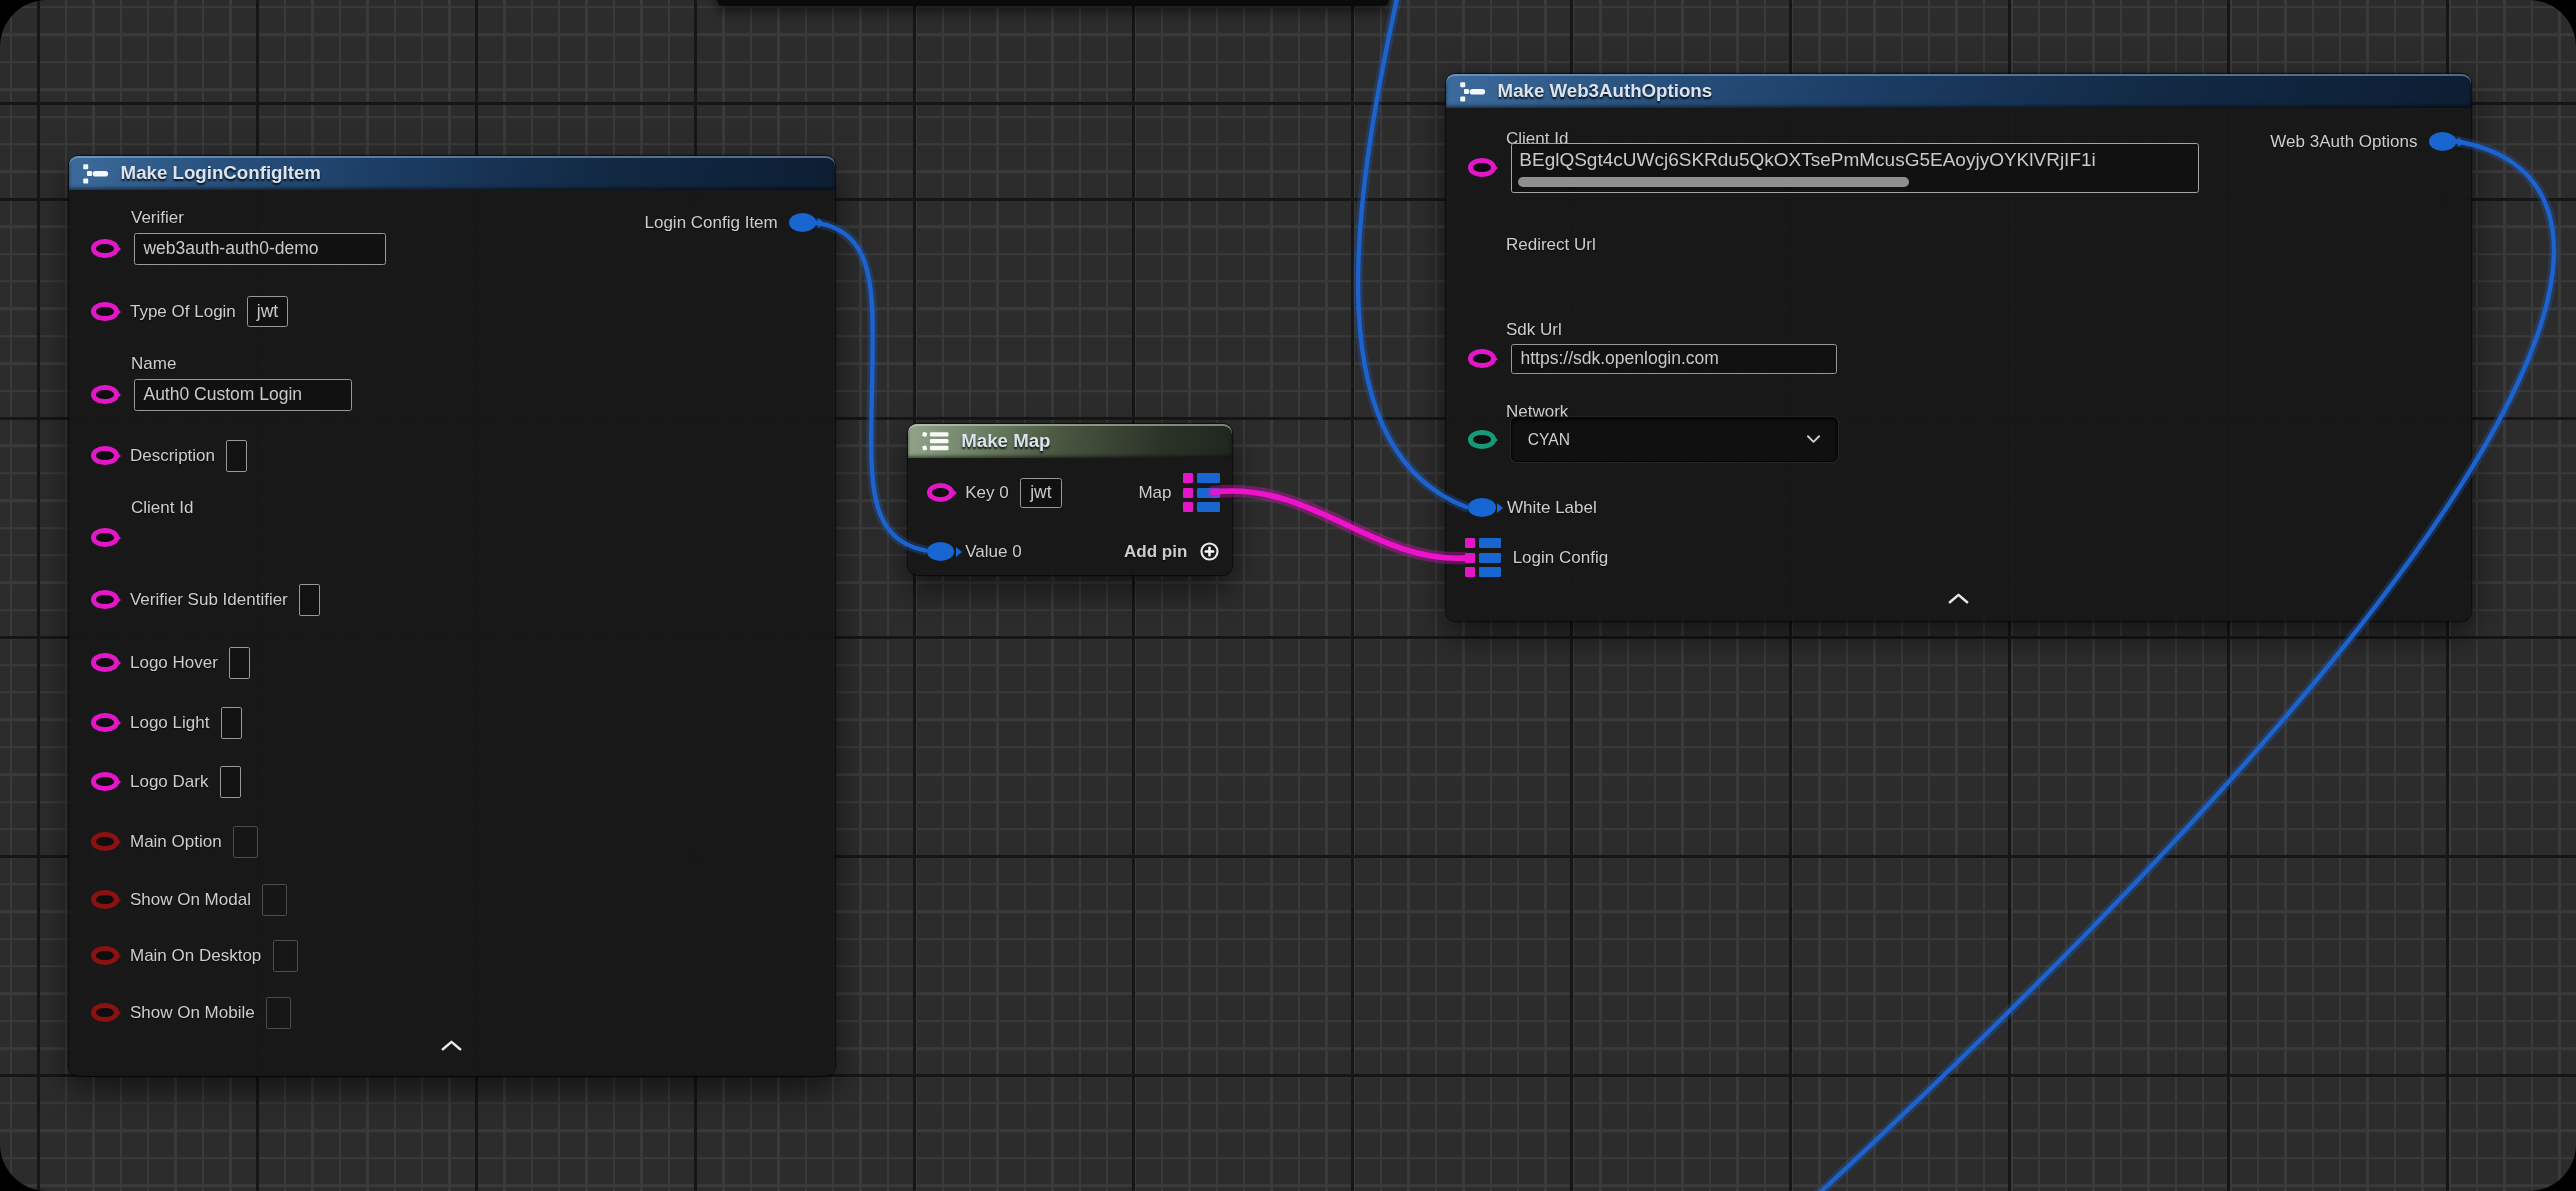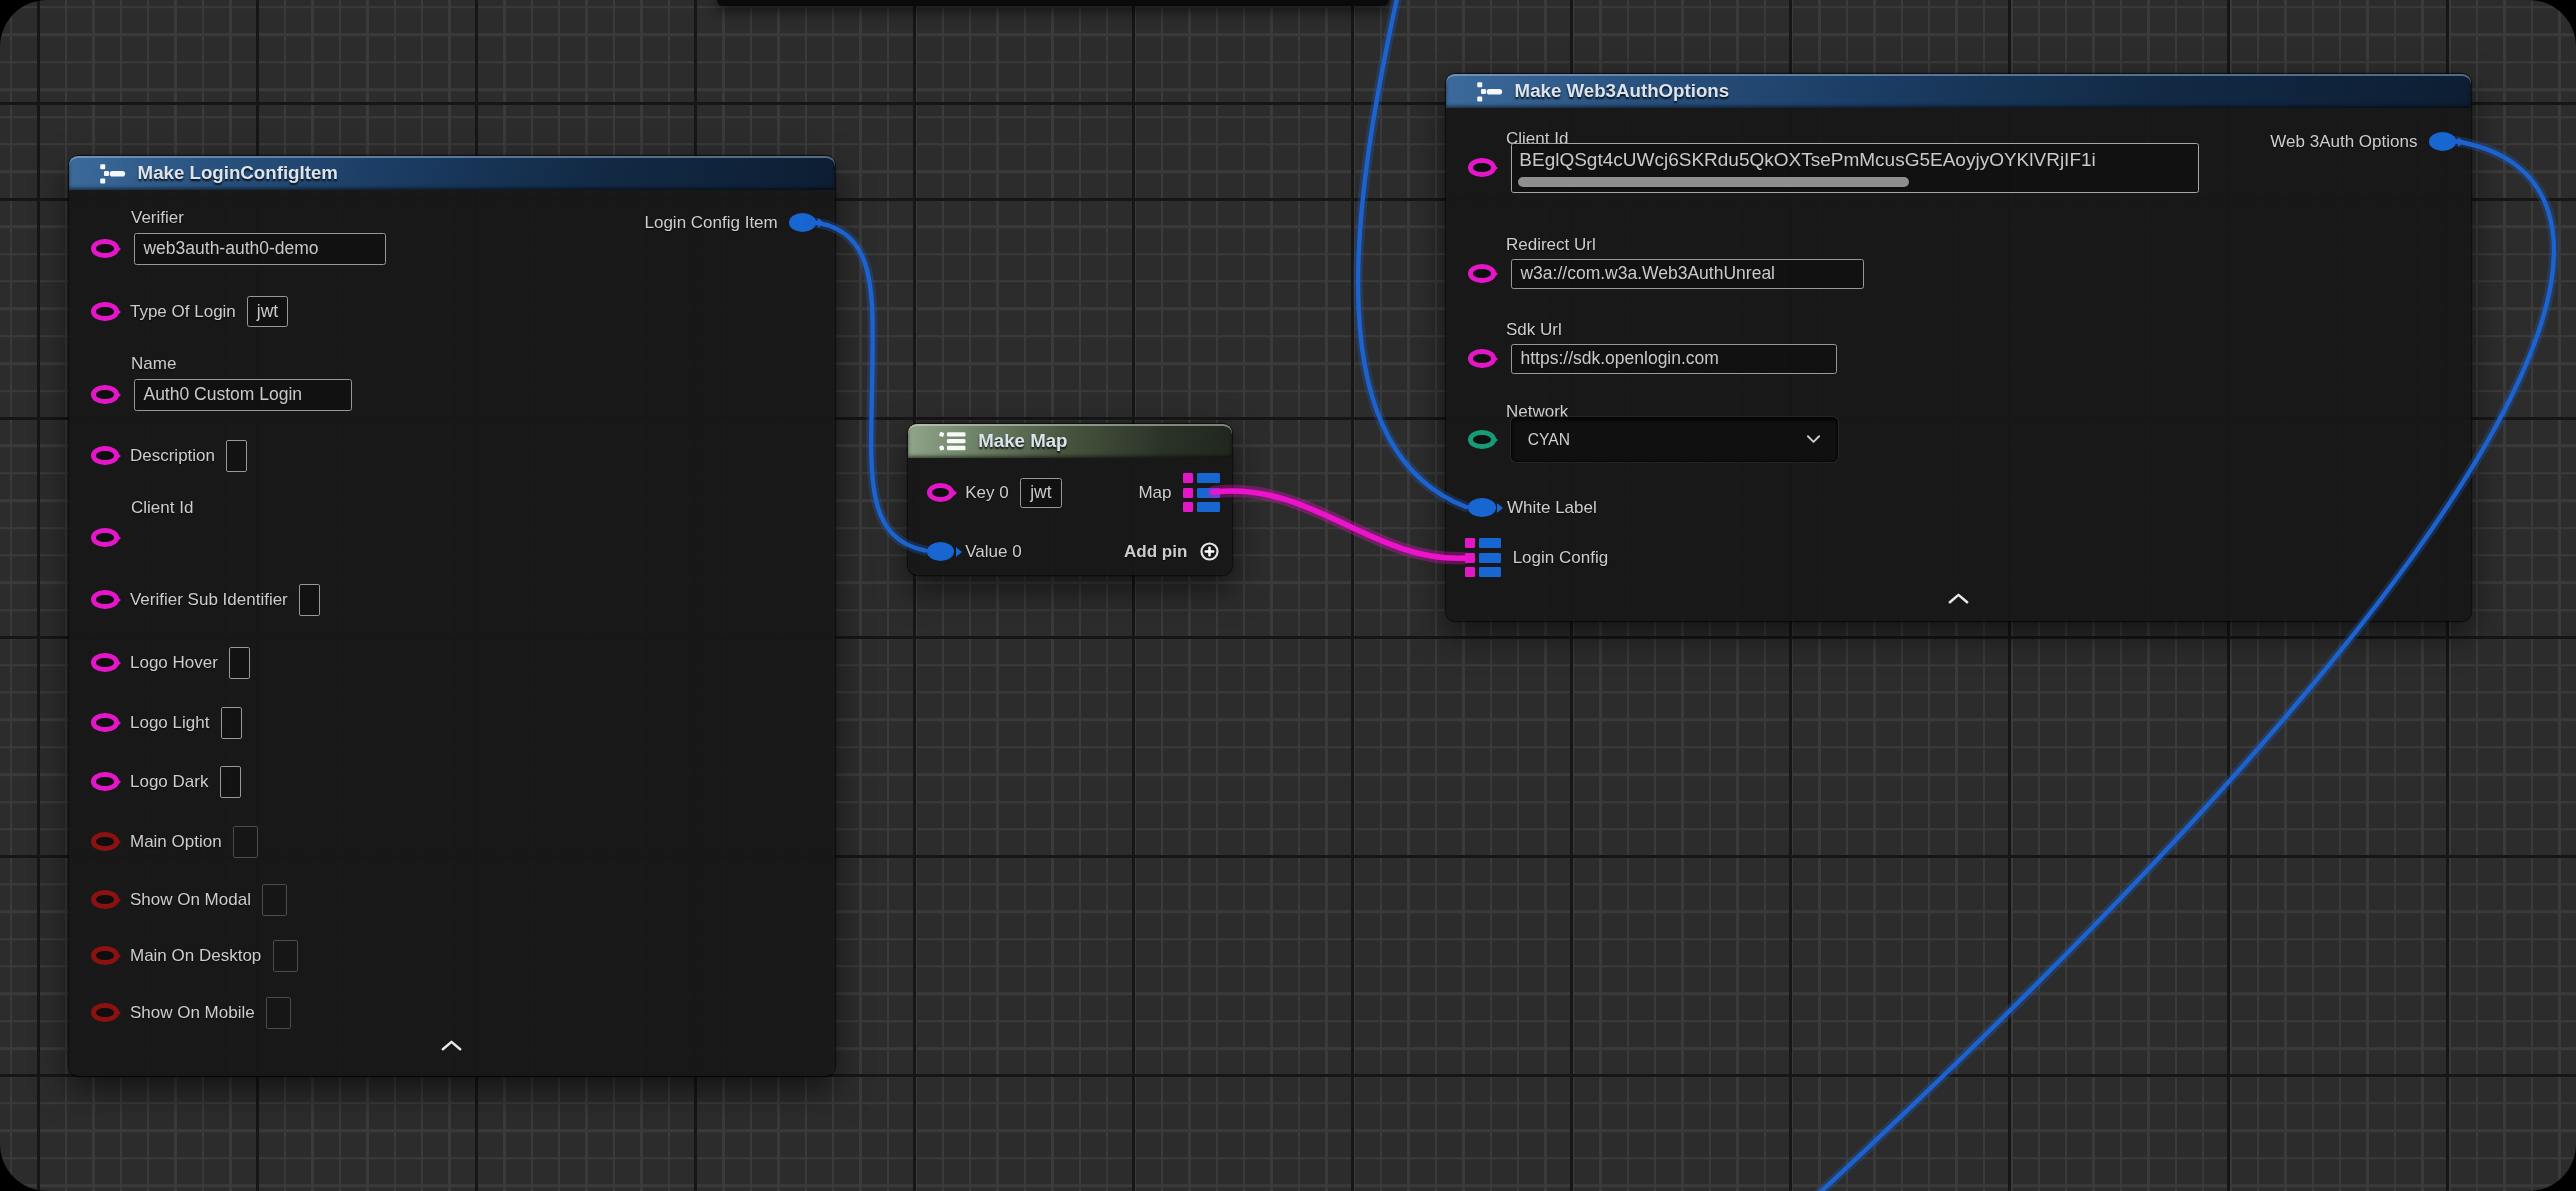--- a/index.html
+++ b/index.html
@@ -8,21 +8,21 @@
     background-color:#2c2c2c;
     background-image:
       repeating-linear-gradient(90deg,#161616 0 3.1px,transparent 3.1px 219px),
       repeating-linear-gradient(180deg,#161616 0 3.1px,transparent 3.1px 219px),
       repeating-linear-gradient(90deg,#3a3a3a 0 2.5px,transparent 2.5px 27.4px),
       repeating-linear-gradient(180deg,#3a3a3a 0 2.5px,transparent 2.5px 27.4px);
     background-position:37px 0,0 198px,10px 0,0 6.2px;}
   .node{position:absolute;background:rgba(24,24,24,.97);border-radius:10px;
     box-shadow:0 13.7px 34px rgba(0,0,0,.55),0 0 0 1.2px rgba(0,0,0,.55);}
   .hdr{position:absolute;left:0;top:0;right:0;height:34px;border-radius:8.7px 8.7px 0 0;
-    display:flex;align-items:center;gap:11.2px;padding:0 30px;box-sizing:border-box;
+    display:flex;align-items:center;gap:11.2px;padding:0 13px;box-sizing:border-box;
     box-shadow:inset 0 1.9px 0 rgba(170,200,230,.45),inset 0 -1.9px 3.7px rgba(0,0,0,.55);}
   .hdr.blue{background:linear-gradient(100deg,#3c6b9c 0%,#29527f 18%,#1b3c63 42%,#122a45 68%,#0d1e33 100%);}
   .hdr.green{background:linear-gradient(100deg,#93a68b 0%,#6f8468 20%,#49553f 48%,#2b3328 78%,#20261e 100%);
     box-shadow:inset 0 1.9px 0 rgba(215,226,208,.5),inset 0 -1.9px 3.7px rgba(0,0,0,.55);}
   .title{font-size:18.7px;font-weight:700;color:#dbe3ec;text-shadow:0 1.9px 1.9px rgba(0,0,0,.85);white-space:nowrap;}
   .row,.frow{position:absolute;display:flex;align-items:center;gap:11.2px;height:35px;}
   .row{left:22.4px;} .frow{left:22.4px;gap:15px;}
   .orow{position:absolute;display:flex;align-items:center;gap:11.2px;height:35px;}
   .lab{font-size:17px;color:#cdcdcd;text-shadow:0 1.2px 1.2px rgba(0,0,0,.7);white-space:nowrap;}
   .flab{position:absolute;font-size:17px;color:#cdcdcd;text-shadow:0 1.2px 1.2px rgba(0,0,0,.7);white-space:nowrap;}
@@ -232,26 +232,20 @@
     <span class="flab" style="left:60px;top:55px">Client Id</span>
     <div class="frow" style="top:76px">
       <span class="pin hollow str"></span>
       <div class="bigbox" style="width:688px;height:50px">
         <span>BEglQSgt4cUWcj6SKRdu5QkOXTsePmMcusG5EAoyjyOYKlVRjIF1i</span>
         <span class="hscroll"></span>
       </div>
     </div>
 
     <span class="flab" style="left:60px;top:161px">Redirect Url</span>
-    <div class="frow" style="top:182px">
-      <span class="pin hollow str"></span>
-      <div class="tbox" style="width:353px;height:30px">
-        <span>w3a://com.w3a.Web3AuthUnreal</span>
-      </div>
-    </div>
 
     <span class="flab" style="left:60px;top:246px">Sdk Url</span>
     <div class="frow" style="top:267px">
       <span class="pin hollow str"></span>
       <div class="tbox" style="width:326px;height:30px">
         <span>https://sdk.openlogin.com</span>
       </div>
     </div>
 
     <span class="flab" style="left:60px;top:328px">Network</span>

